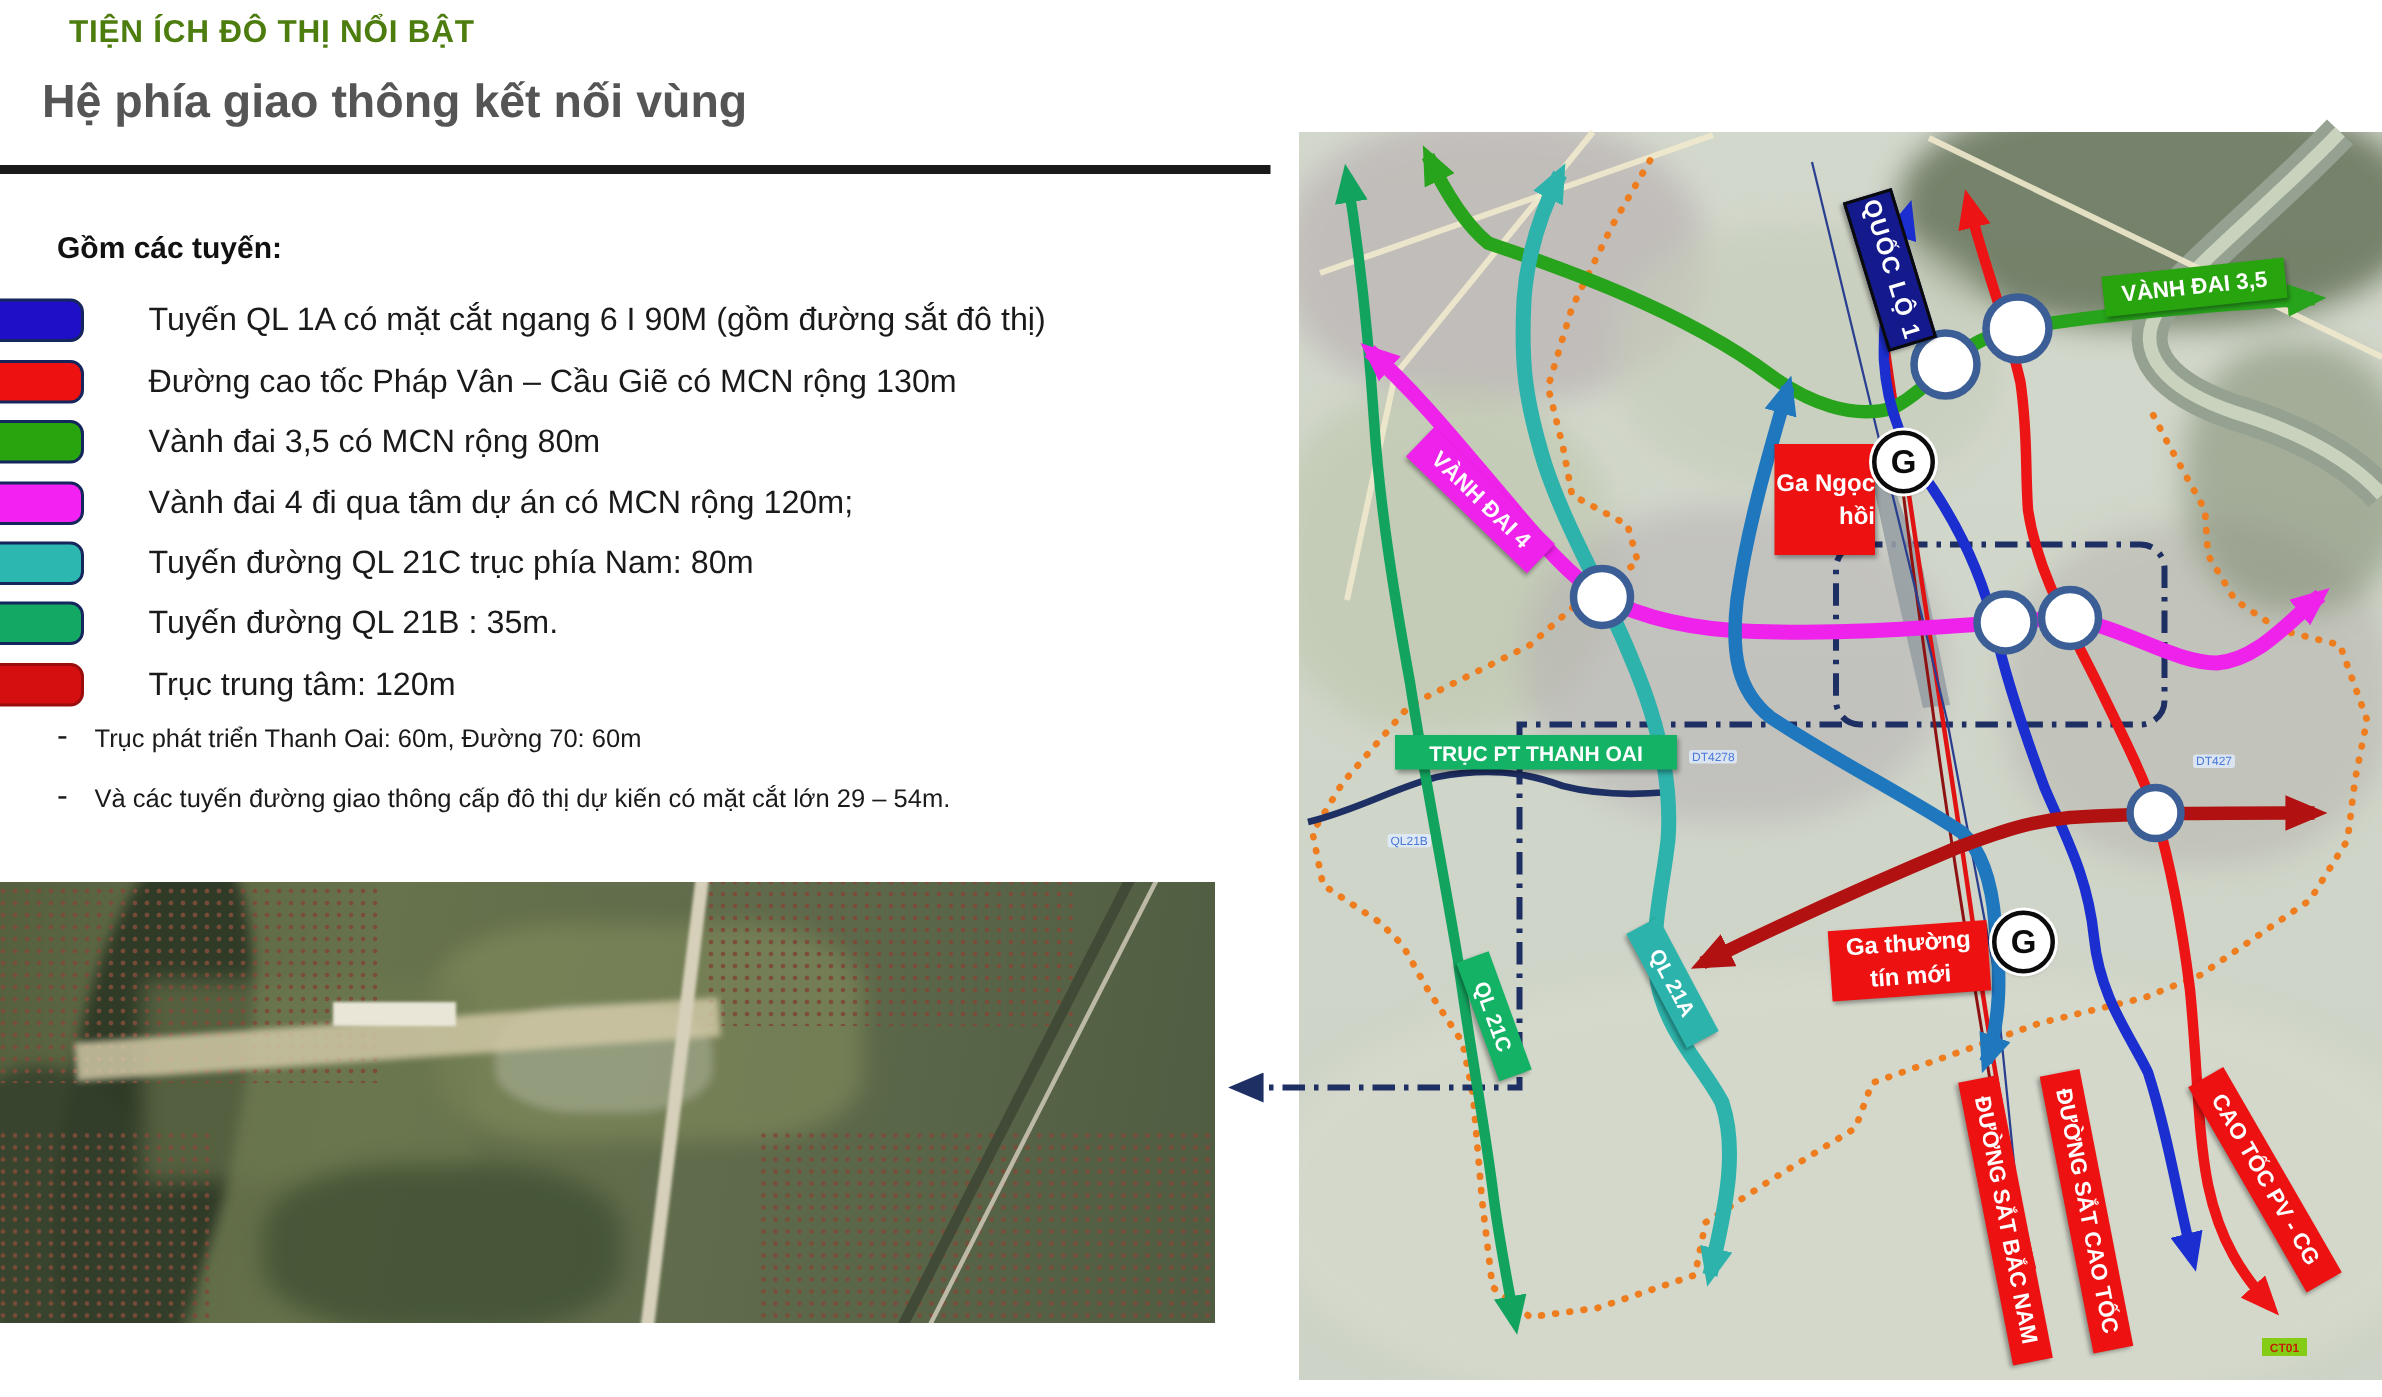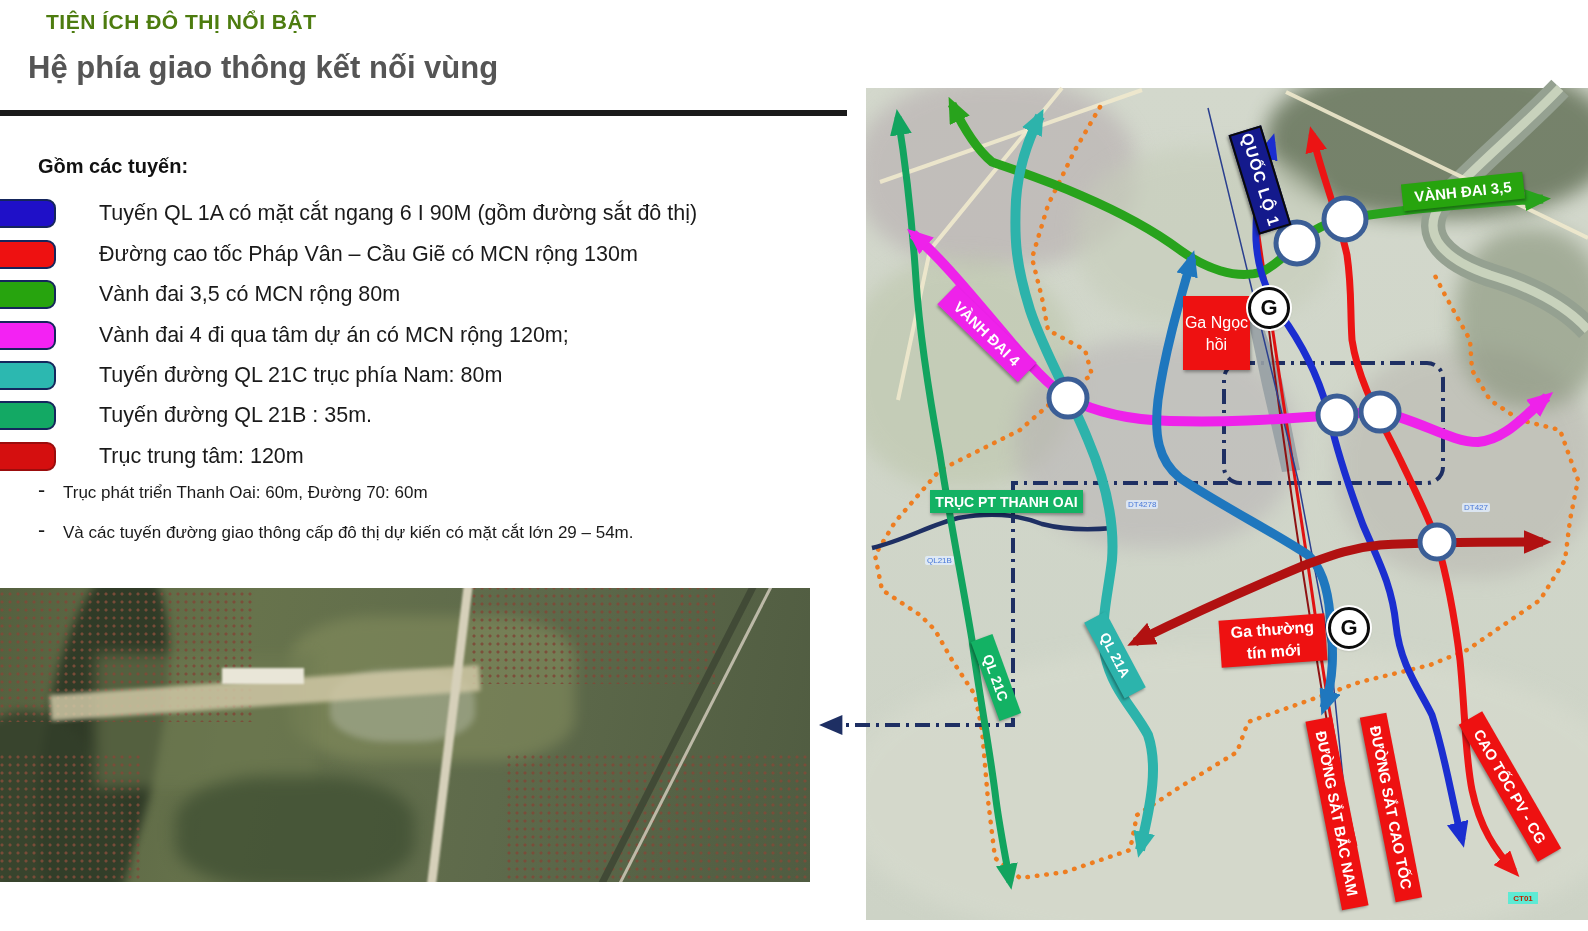--- a/index.html
+++ b/index.html
@@ -52,24 +52,24 @@
   .b7{left:590px;top:140px;width:150px;height:180px;background:#7e8b70;opacity:.55}
   .b8{left:210px;top:60px;width:260px;height:180px;background:#c6cdba;opacity:.6}
   
   .ovl{position:absolute;left:0;top:0;width:1588px;height:931px;overflow:visible;}
   
   .lbl{position:absolute;display:flex;align-items:center;justify-content:center;color:#fff;
        font-weight:bold;white-space:nowrap;box-shadow:1px 2px 3px rgba(0,0,0,.35);}
   .l-ql1{left:1208px;top:163px;width:100px;height:30px;transform:rotate(73deg);border:2px solid #0a0a0a;font-size:16px;letter-spacing:1px}
   .l-vd35{left:1402px;top:178px;width:122px;height:27px;transform:rotate(-6deg);font-size:15px}
   .l-vd4{left:931px;top:320px;width:112px;height:27px;transform:rotate(44deg);font-size:15px}
-  .l-tpto{left:930px;top:490px;width:153px;height:23px;font-size:14px;font-weight:600}
+  .l-tpto{left:930px;top:490px;width:188px;height:23px;font-size:14px;font-weight:600}
   .l-ql21c{left:954px;top:666px;width:84px;height:23px;transform:rotate(70deg);font-size:14px}
   .l-ql21a{left:1072px;top:643px;width:86px;height:24px;transform:rotate(62deg);font-size:14px}
-  .l-gnh{left:1183px;top:296px;width:67px;height:72px;font-size:16px;line-height:22px;white-space:normal;text-align:center;font-weight:400;padding-top:2px}
+  .l-gnh{left:1183px;top:296px;width:67px;height:72px;font-size:16px;line-height:22px;white-space:normal;text-align:right;font-weight:700;padding-top:2px}
   .l-gtt{left:1220px;top:617px;width:106px;height:47px;transform:rotate(-4deg);font-size:16px;line-height:22px;white-space:normal;text-align:center;font-weight:600}
   .l-dsbn{left:1241px;top:800px;width:192px;height:27px;transform:rotate(79deg);font-size:15px}
   .l-dsct{left:1297px;top:794px;width:188px;height:27px;transform:rotate(79deg);font-size:15px}
   .l-ctpv{left:1431px;top:773px;width:158px;height:27px;transform:rotate(60deg);font-size:15px}
   .l-ct01{left:1508px;top:892px;width:30px;height:12px;font-size:8px;color:#c22200;box-shadow:none}
   .road-lbl{position:absolute;font-size:8px;color:#4a79d8;background:rgba(225,238,255,.8);padding:0 2px;border-radius:2px;}
   .gic{position:absolute;width:36px;height:36px;border-radius:50%;background:#fff;border:3px solid #0b0b0b;
        display:flex;align-items:center;justify-content:center;font-weight:800;font-size:22px;color:#0b0b0b;
        box-shadow:0 0 0 2px #ffffff,0 1px 3px rgba(0,0,0,.4);}
 </style>
@@ -217,21 +217,21 @@
   <div class="lbl l-vd35" style="background: rgb(39, 164, 14);">VÀNH ĐAI 3,5</div>
   <div class="lbl l-vd4" style="background: rgb(238, 34, 234);">VÀNH ĐAI 4</div>
   <div class="lbl l-tpto" style="background: rgb(19, 178, 100);">TRỤC PT THANH OAI</div>
   <div class="lbl l-ql21c" style="background: rgb(19, 178, 100);">QL 21C</div>
   <div class="lbl l-ql21a" style="background: rgb(44, 180, 172);">QL 21A</div>
   <div class="lbl l-gnh" style="background: rgb(238, 17, 17);">Ga Ngọc hồi</div>
   <div class="lbl l-gtt" style="background: rgb(238, 17, 17);">Ga thường tín mới</div>
   <div class="lbl l-dsbn" style="background: rgb(238, 17, 17);">ĐƯỜNG SẮT BẮC NAM</div>
   <div class="lbl l-dsct" style="background: rgb(238, 17, 17);">ĐƯỜNG SẮT CAO TỐC</div>
   <div class="lbl l-ctpv" style="background: rgb(238, 17, 17);">CAO TỐC PV - CG</div>
-  <div class="lbl l-ct01" style="background: #5eead4;">CT01</div>
+  <div class="lbl l-ct01" style="background: #84cc16;">CT01</div>
 
   <div class="road-lbl" style="left:1126px;top:500px">DT4278</div>
   <div class="road-lbl" style="left:1462px;top:503px">DT427</div>
   <div class="road-lbl" style="left:925px;top:556px">QL21B</div>
 
   <div class="gic" style="left:1248px;top:287px">G</div>
   <div class="gic" style="left:1328px;top:607px">G</div>
 
 </div>
 

